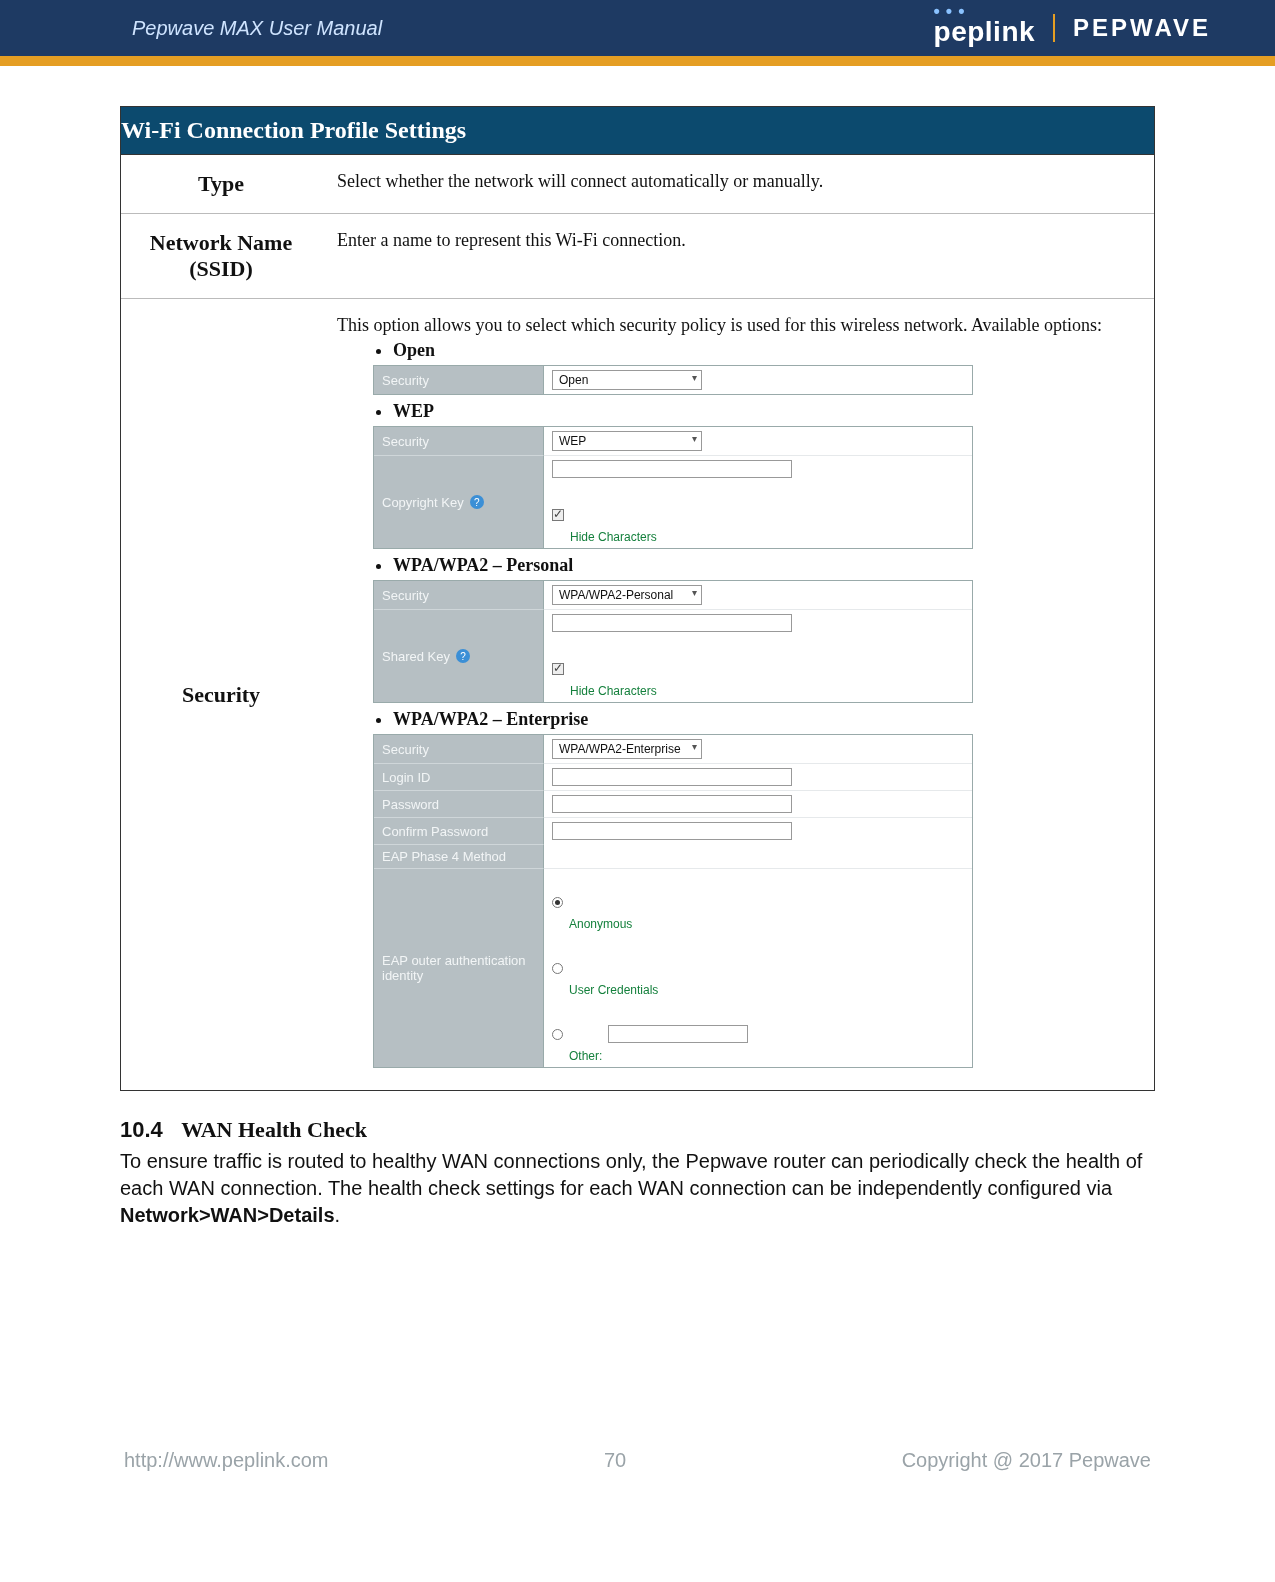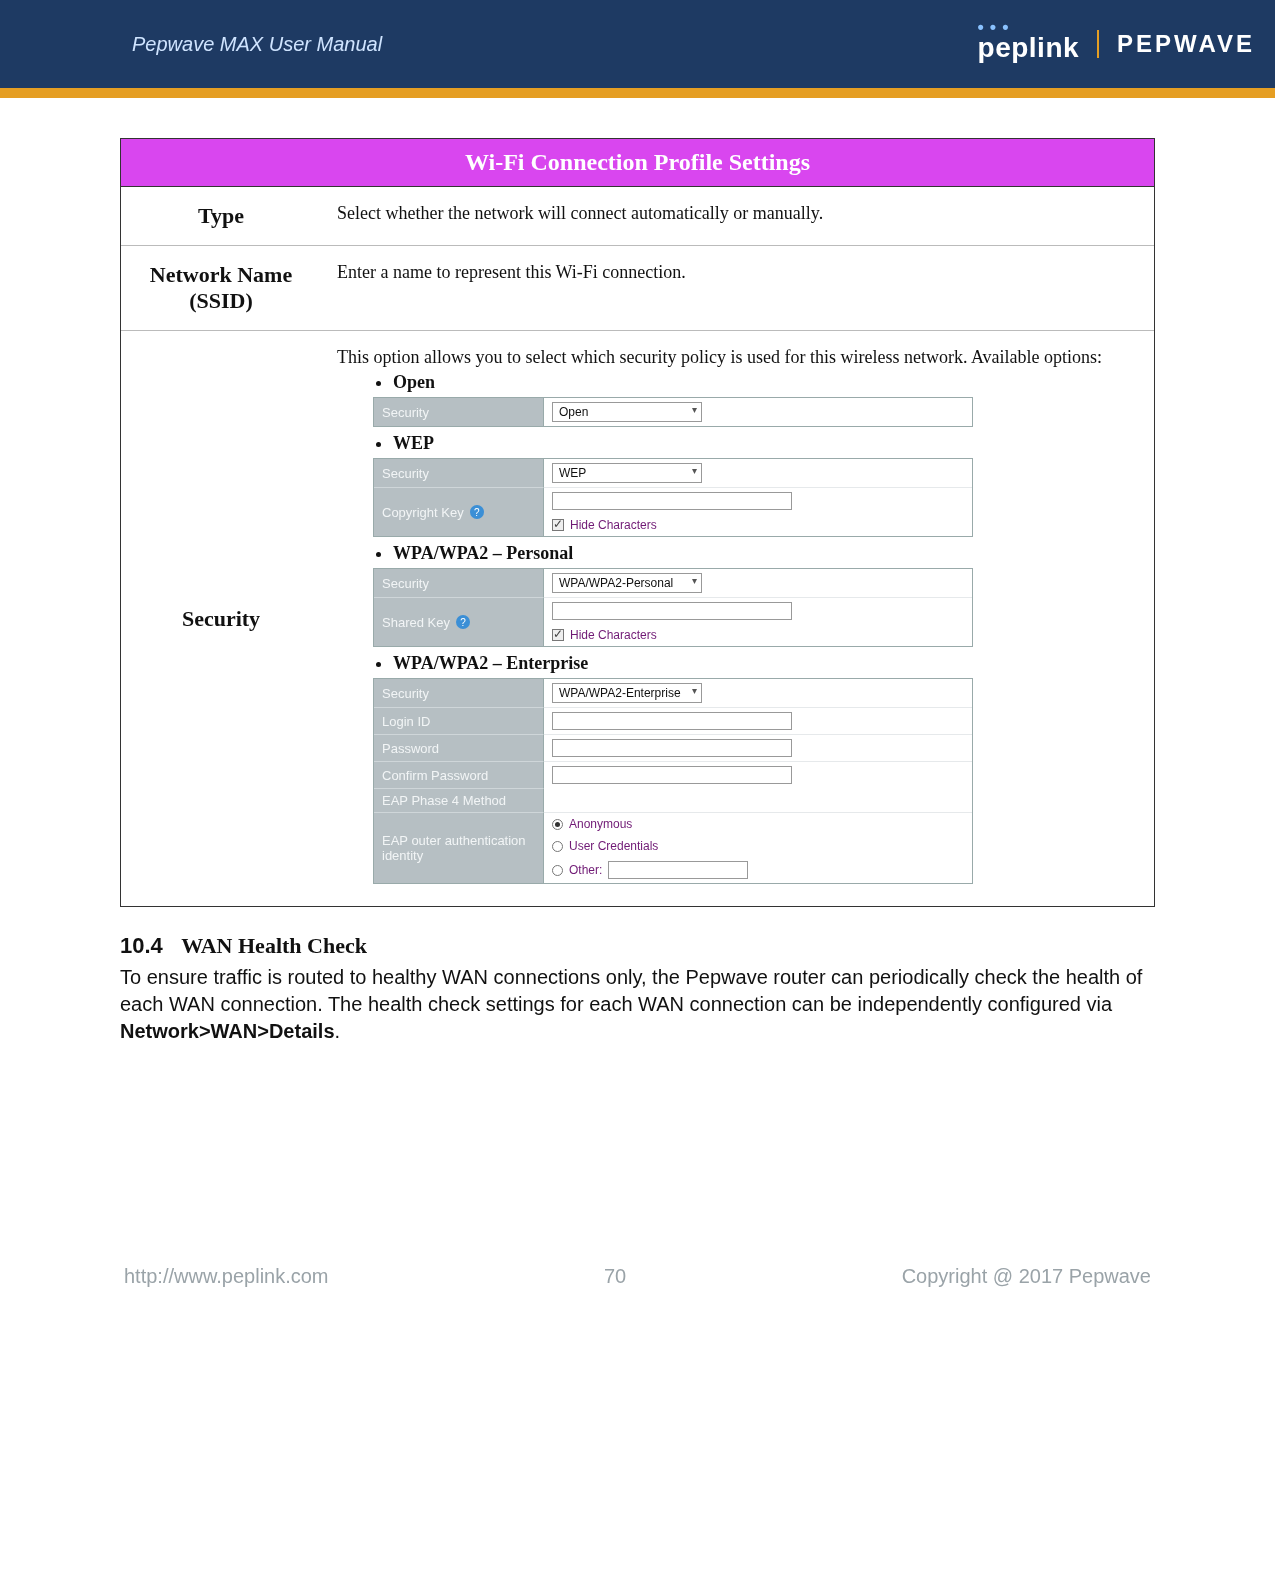--- a/index.html
+++ b/index.html
@@ -1,44 +1,44 @@
 <!DOCTYPE html>
 <html><head>
 <meta charset="utf-8">
 <style>
   * { box-sizing: border-box; margin: 0; padding: 0; }
   html, body { width: 1275px; font-family: Arial, Helvetica, sans-serif; background: #fff; color: #111; }
   .page { width: 1275px; }
   
   .banner {
-    height: 88px;
+    height: 56px;
     background: #1e3a63;
     display: flex;
     align-items: center;
     justify-content: space-between;
-    padding: 0 20px 0 132px;
+    padding: 0 64px 0 132px;
     color: #cfe4ff;
   }
   .banner .title { font-style: italic; font-size: 20px; color: #cfe4ff; }
   .brand {
     display: flex; align-items: center; gap: 10px; color: #fff;
     font-weight: 700; letter-spacing: 0.5px;
   }
   .brand .dots { line-height: 6px; font-size: 18px; color: #8ac2ff; margin-bottom: 2px; }
   .brand .pep { font-size: 28px; color: #fff; }
   .brand .sep { width: 2px; height: 28px; background: #e59e23; display: inline-block; margin: 0 8px; }
   .brand .wave { font-size: 24px; color: #fff; letter-spacing: 3px; }
   .orange-bar { height: 10px; background: #e59e23; }
   
   .content { padding: 40px 120px 30px 120px; }
 
   
   .settings-box { border: 1px solid #333; }
   .settings-title {
-    background: #d946ef; color: #fff; text-align: center;
+    background: #0c4a6e; color: #fff; 
     font-family: "Times New Roman", Times, serif; font-weight: 700;
     font-size: 24px; padding: 10px 0; border-bottom: 1px solid #333;
   }
   .row { display: flex; border-bottom: 1px solid #bbb; }
   .row:last-child { border-bottom: none; }
   .rlabel {
     width: 200px; min-width: 200px; text-align: center; padding: 16px 8px;
     font-family: "Times New Roman", Times, serif; font-weight: 700; font-size: 22px;
     display: flex; align-items: center; justify-content: center;
   }
@@ -67,21 +67,21 @@
     border: 1px solid #999; height: 20px; padding: 0 18px 0 6px; font-size: 12px; background: #fff;
     display: inline-flex; align-items: center; position: relative; min-width: 150px;
   }
   .sel::after { content: "▾"; position: absolute; right: 4px; top: 1px; font-size: 10px; color: #555; }
   .txt { border: 1px solid #999; height: 18px; width: 240px; background: #fff; }
   .chk { width: 12px; height: 12px; border: 1px solid #777; display:inline-block; background:#eee; position:relative; }
   .chk.checked::after { content: "✓"; position:absolute; left:0; top:-3px; font-size:12px; color:#444; }
   .rad { width:11px; height:11px; border:1px solid #777; border-radius:50%; display:inline-block; position:relative; }
   .rad.checked::after { content:""; position:absolute; left:2px; top:2px; width:5px; height:5px; background:#333; border-radius:50%; }
   .q { width:14px; height:14px; border-radius:50%; background:#3b8fd6; color:#fff; font-size:10px; display:inline-flex; align-items:center; justify-content:center; }
-  .muted { color:#701a75; font-size:12px; }
+  .muted { color:#15803d; font-size:12px;margin-top:44px; }
   .subline { display:flex; align-items:center; gap:6px; }
 
   
   .sec-head {
     margin-top: 26px;
     font-family: Arial, sans-serif;
     font-size: 22px;
   }
   .sec-num { font-weight: 800; }
   .sec-title { font-family: "Times New Roman", Times, serif; font-weight: 700; }

